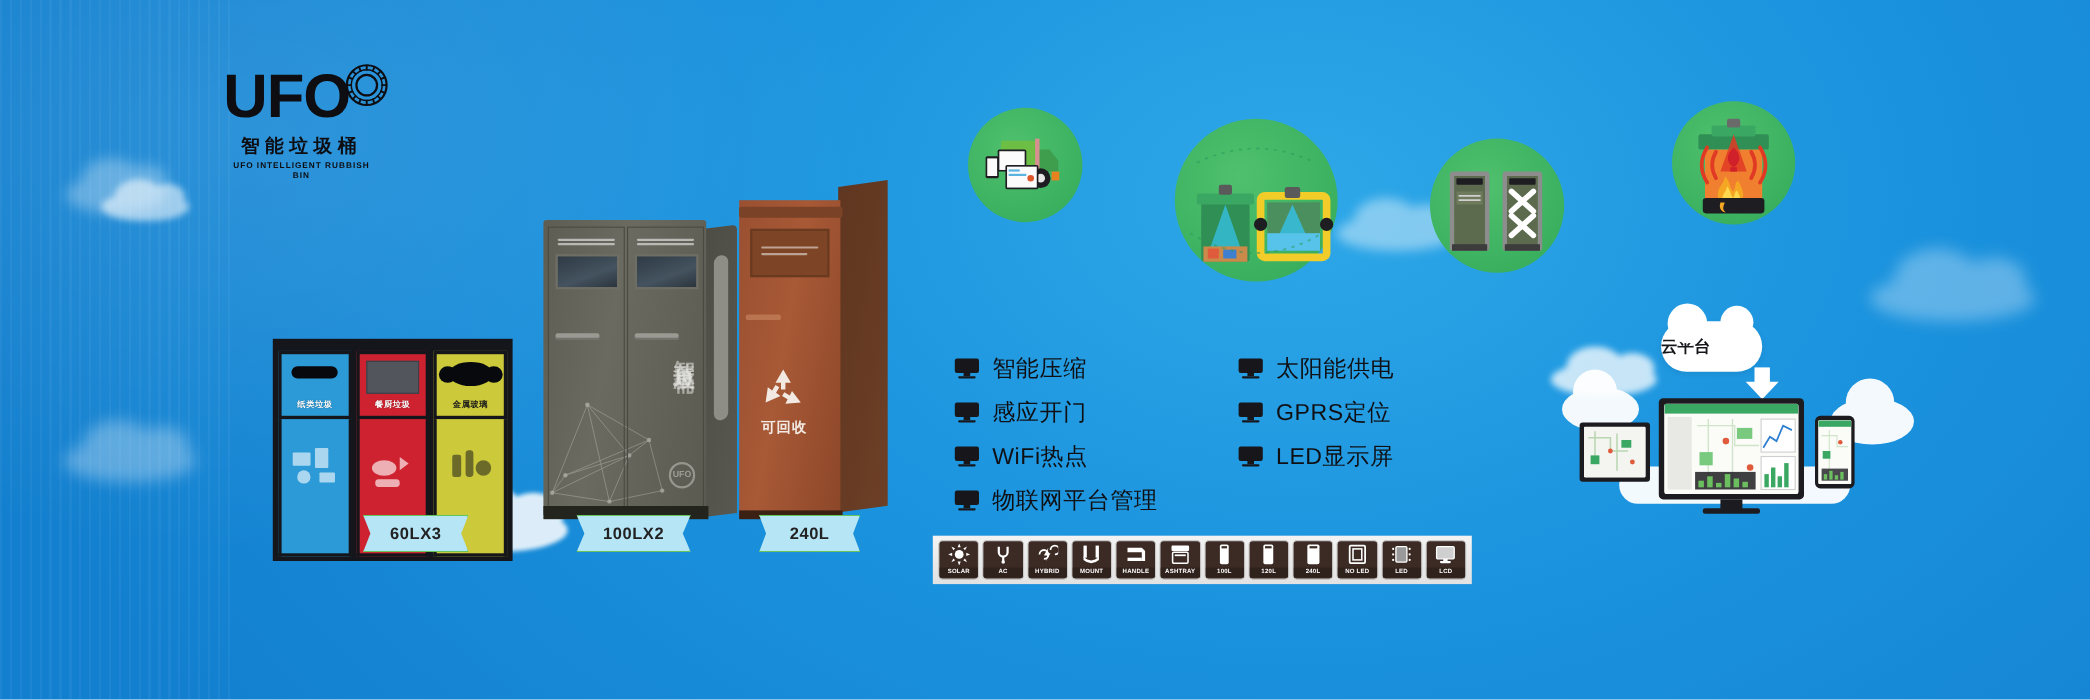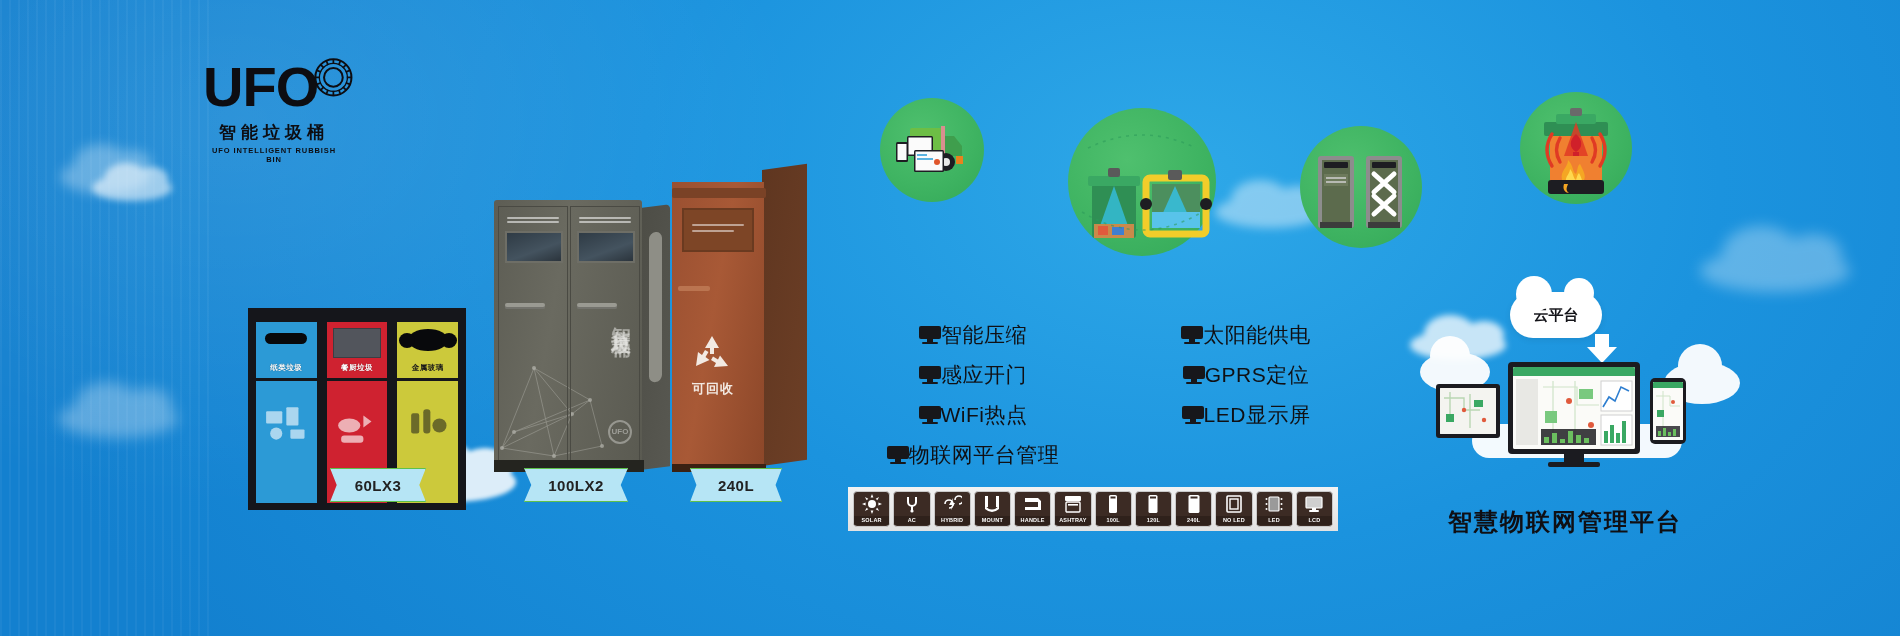--- a/index.html
+++ b/index.html
@@ -231,21 +231,21 @@
   .gc2 { left: 1068px; top: 108px; width: 148px; height: 148px; }
   .gc3 { left: 1300px; top: 126px; width: 122px; height: 122px; }
   .gc4 { left: 1520px; top: 92px; width: 112px; height: 112px; }
   .gcircle svg { position: absolute; inset: 0; width: 100%; height: 100%; }
 
   
   .features {
     position: absolute; left: 868px; top: 318px;
     display: grid; grid-template-columns: 210px 240px; column-gap: 48px; row-gap: 6px;
   }
-  .feat { display: flex; align-items: center; height: 34px; justify-content: center; }
+  .feat { display: flex; align-items: center; gap: 12px; height: 34px; }
   .feat .mon { width: 22px; height: 18px; position: relative; flex: 0 0 22px; }
   .feat .mon .scr {
     position: absolute; left: 0; top: 0; width: 22px; height: 13px;
     background: #17171b; border-radius: 2px;
   }
   .feat .mon .stand {
     position: absolute; left: 8px; top: 13px; width: 6px; height: 3px; background: #17171b;
   }
   .feat .mon .foot {
     position: absolute; left: 3px; top: 16px; width: 16px; height: 2px; background: #17171b; border-radius: 1px;
@@ -273,21 +273,21 @@
     width: 100%; font-size: 5.5px; font-weight: 700; color: #fff;
     text-align: center; letter-spacing: .2px; line-height: 8px;
     background: #2f211b; padding-bottom: 1px;
   }
 
   
   .scene { position: absolute; left: 1412px; top: 292px; width: 330px; height: 190px; }
   .cloudbox {
     position: absolute; left: 98px; top: 0; width: 92px; height: 46px;
     background: #ffffff; border-radius: 24px;
-    display: flex; align-items: center; justify-content: center;
+    display: flex; align-items: center; justify-content: flex-start;
     font-size: 15px; font-weight: 700; color: #15151a;
     box-shadow: 0 2px 6px rgba(0,0,0,.08);
   }
   .cloudbox::before, .cloudbox::after {
     content: ""; position: absolute; background: #ffffff; border-radius: 50%;
   }
   .cloudbox::before { width: 36px; height: 36px; left: 6px; top: -16px; }
   .cloudbox::after  { width: 30px; height: 30px; right: 8px; top: -14px; }
   .arrow-down {
     position: absolute; left: 190px; top: 42px; width: 0; height: 0;
@@ -931,15 +931,14 @@
               <rect x="5" y="49" width="3" height="5"></rect>
               <rect x="10" y="46" width="3" height="8"></rect>
           <rect x="15" y="50" width="3" height="4"></rect>
               <rect x="20" y="47" width="3" height="7"></rect>
             </g>
         </svg>
       </div>
     </div>
   </div>
 
-  <div class="platform-title">智慧物联网管理平台</div>
 
 </div>
 
 </body></html>

